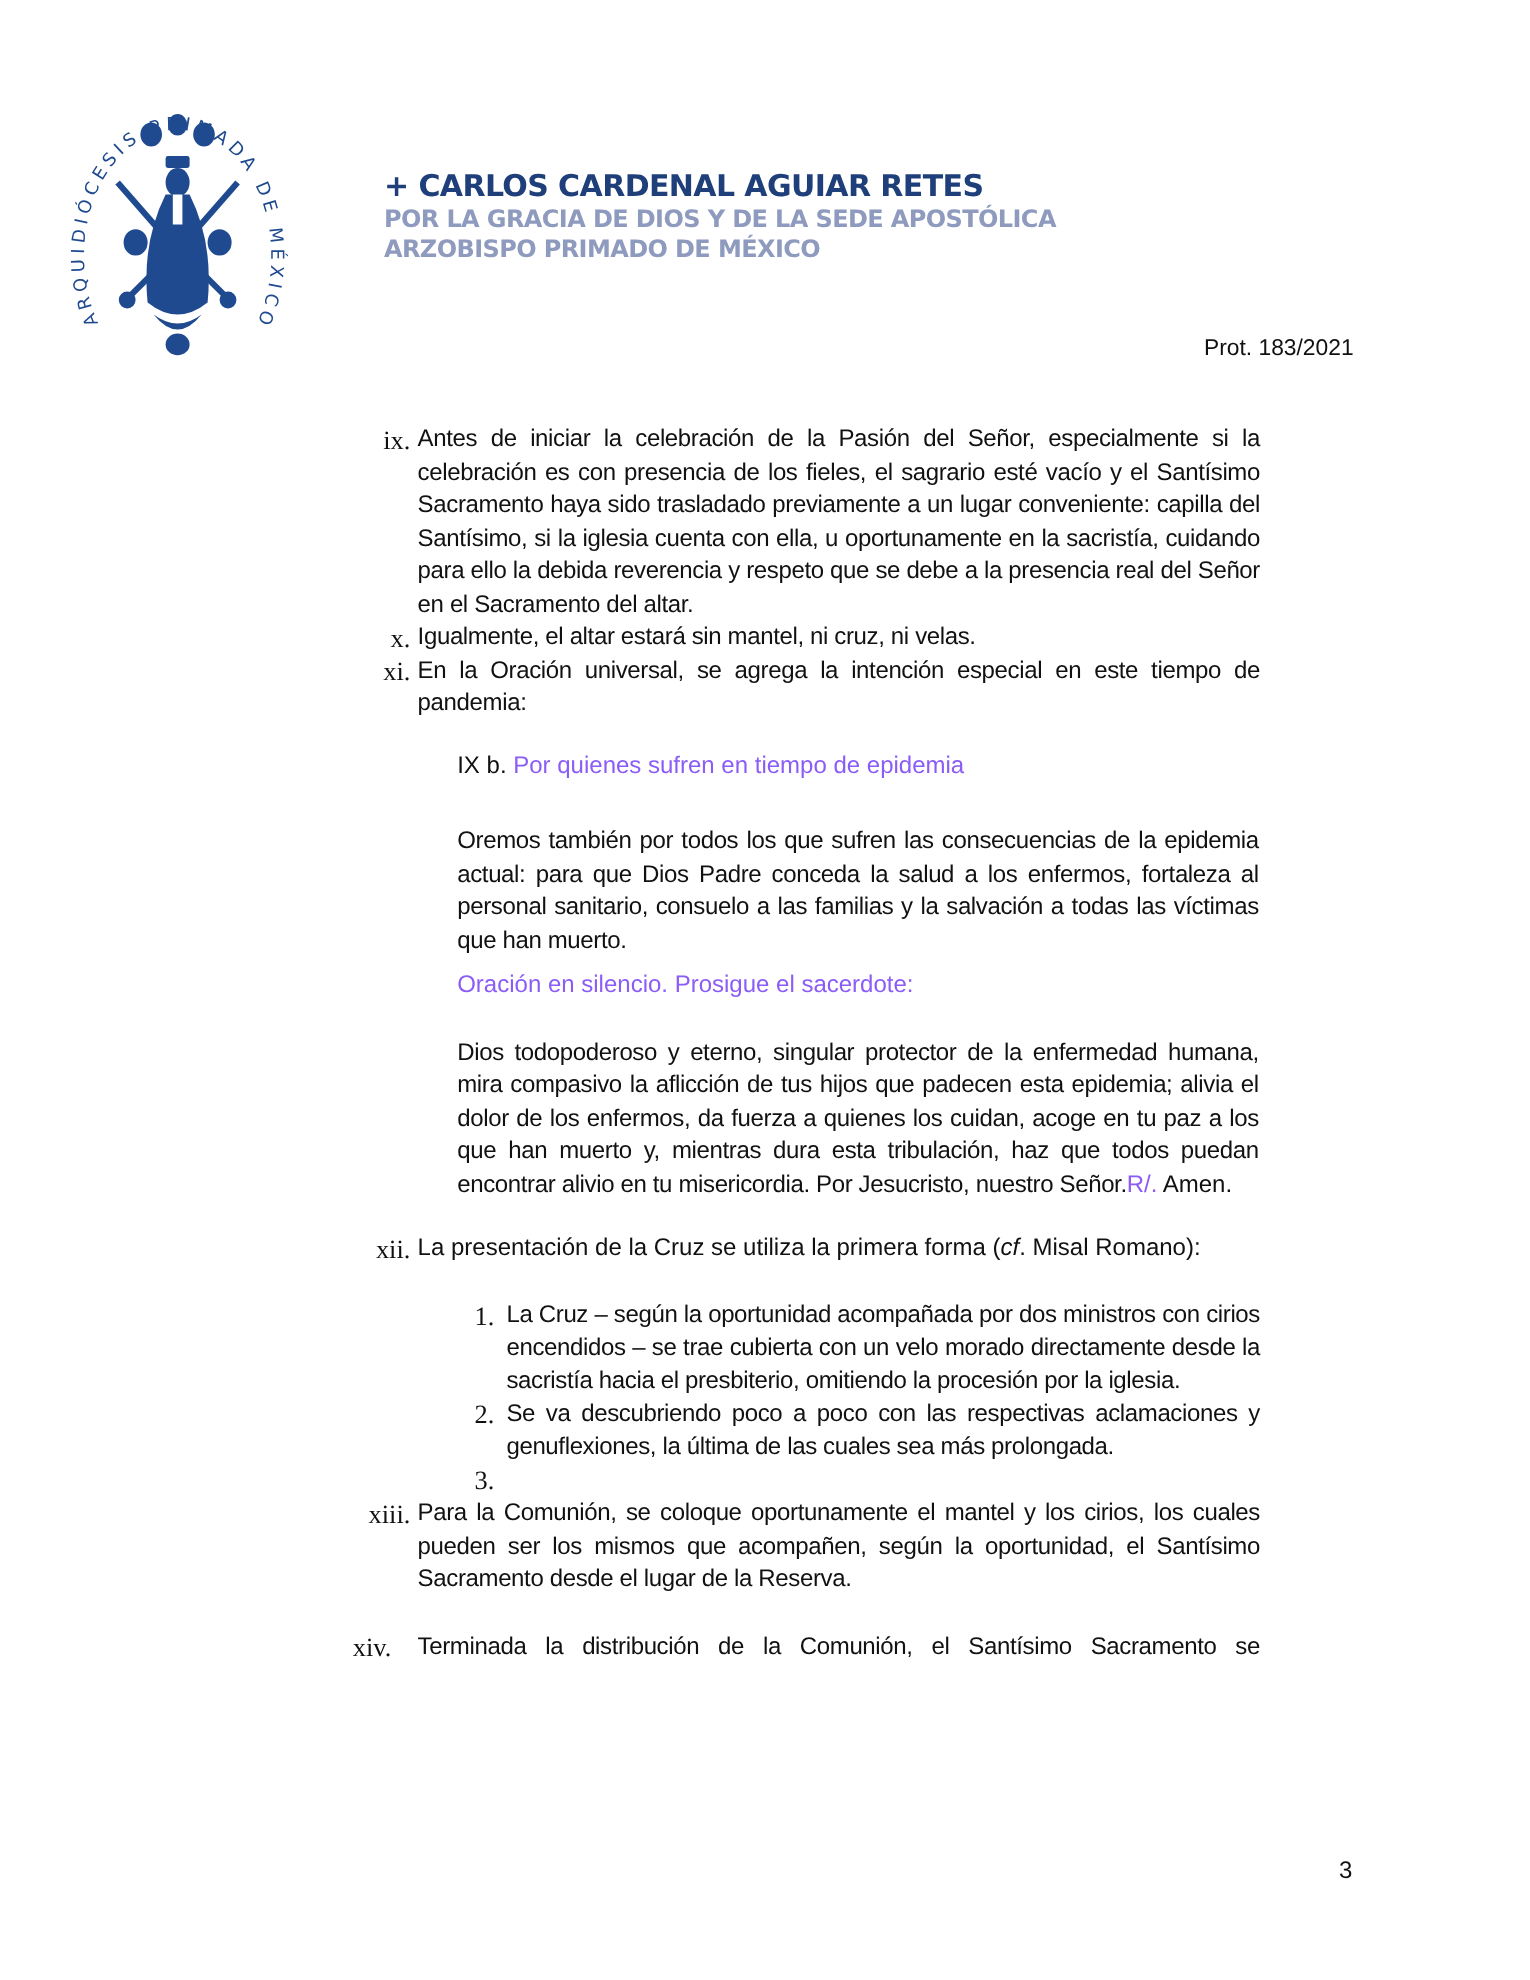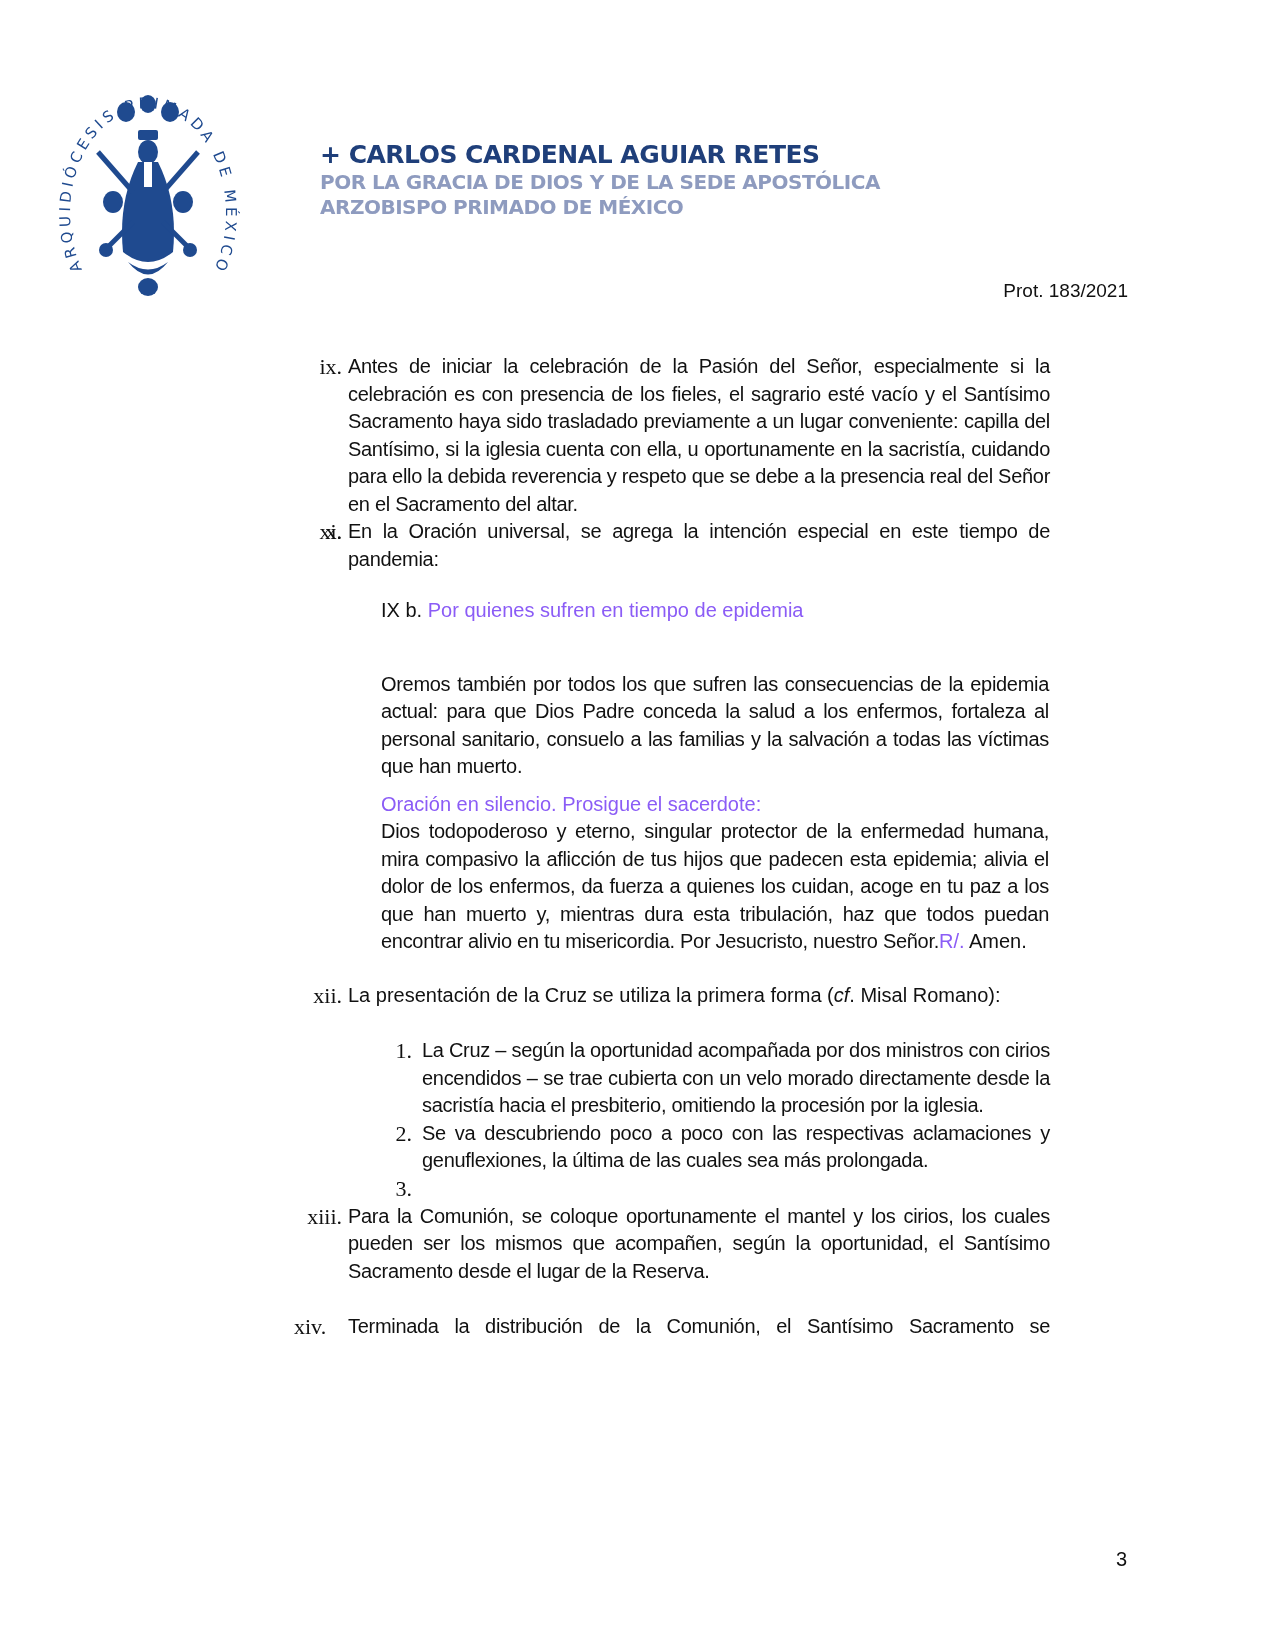--- a/index.html
+++ b/index.html
@@ -73,39 +73,40 @@
 
 <div class="body">
 
   <div class="item">
     <span class="roman">ix.</span>
     <span class="text">Antes de iniciar la celebración de la Pasión del Señor, especialmente si la celebración es con presencia de los fieles, el sagrario esté vacío y el Santísimo Sacramento haya sido trasladado previamente a un lugar conveniente: capilla del Santísimo, si la iglesia cuenta con ella, u oportunamente en la sacristía, cuidando para ello la debida reverencia y respeto que se debe a la presencia real del Señor en el Sacramento del altar.</span>
   </div>
 
   <div class="item">
     <span class="roman">x.</span>
+    <span class="text">Igualmente, el altar estará sin mantel, ni cruz, ni velas.</span>
   </div>
 
   <div class="item">
     <span class="roman">xi.</span>
     <span class="text">En la Oración universal, se agrega la intención especial en este tiempo de pandemia:</span>
   </div>
 
   <div class="sub" style="margin-top:24px;">
     <span>IX b.</span>
     <span class="red">Por quienes sufren en tiempo de epidemia</span>
   </div>
 
-  <div class="sub" style="margin-top:46px;">
+  <div class="sub" style="margin-top:36px;">
     <span class="text">Oremos también por todos los que sufren las consecuencias de la epidemia actual: para que Dios Padre conceda la salud a los enfermos, fortaleza al personal sanitario, consuelo a las familias y la salvación a todas las víctimas que han muerto.</span>
   </div>
 
   <div class="sub red" style="margin-top:10px;">Oración en silencio. Prosigue el sacerdote:</div>
 
-  <div class="sub" style="">
+  <div class="sub" style="margin-top:28px;">
     <span class="text">Dios todopoderoso y eterno, singular protector de la enfermedad humana, mira compasivo la aflicción de tus hijos que padecen esta epidemia; alivia el dolor de los enfermos, da fuerza a quienes los cuidan, acoge en tu paz a los que han muerto y, mientras dura esta tribulación, haz que todos puedan encontrar alivio en tu misericordia. Por Jesucristo, nuestro Señor.</span><span class="red">R/.</span><span> Amen.</span>
   </div>
 
   <div class="item" style="margin-top:26px;">
     <span class="roman">xii.</span>
     <span>La presentación de la Cruz se utiliza la primera forma (</span><i>cf</i><span>. Misal Romano):</span>
   </div>
 
   <div class="nitem" style="margin-top:28px;">
     <span class="num">1.</span>

